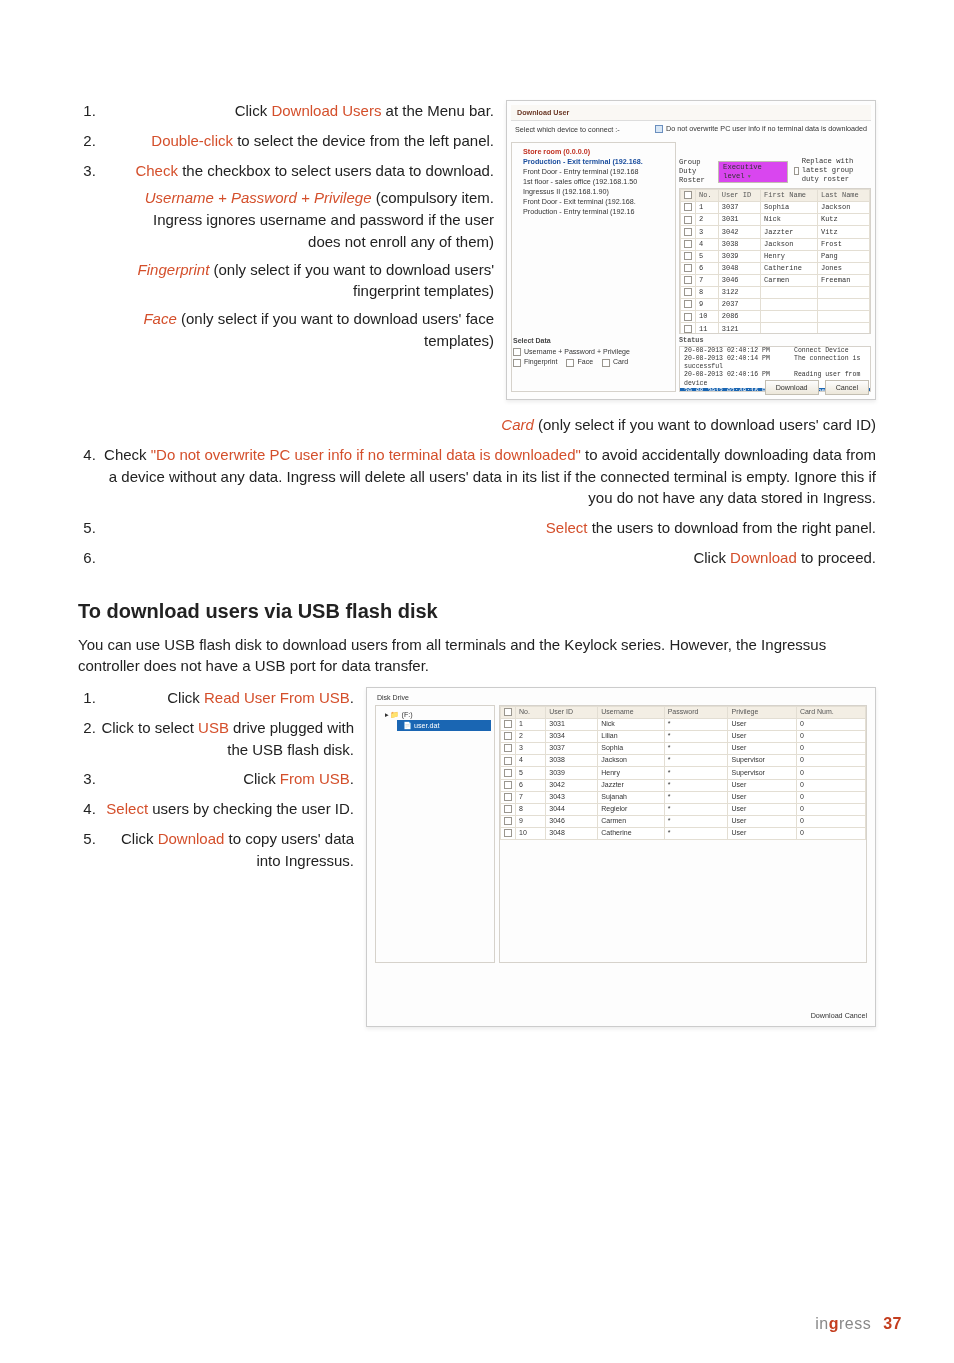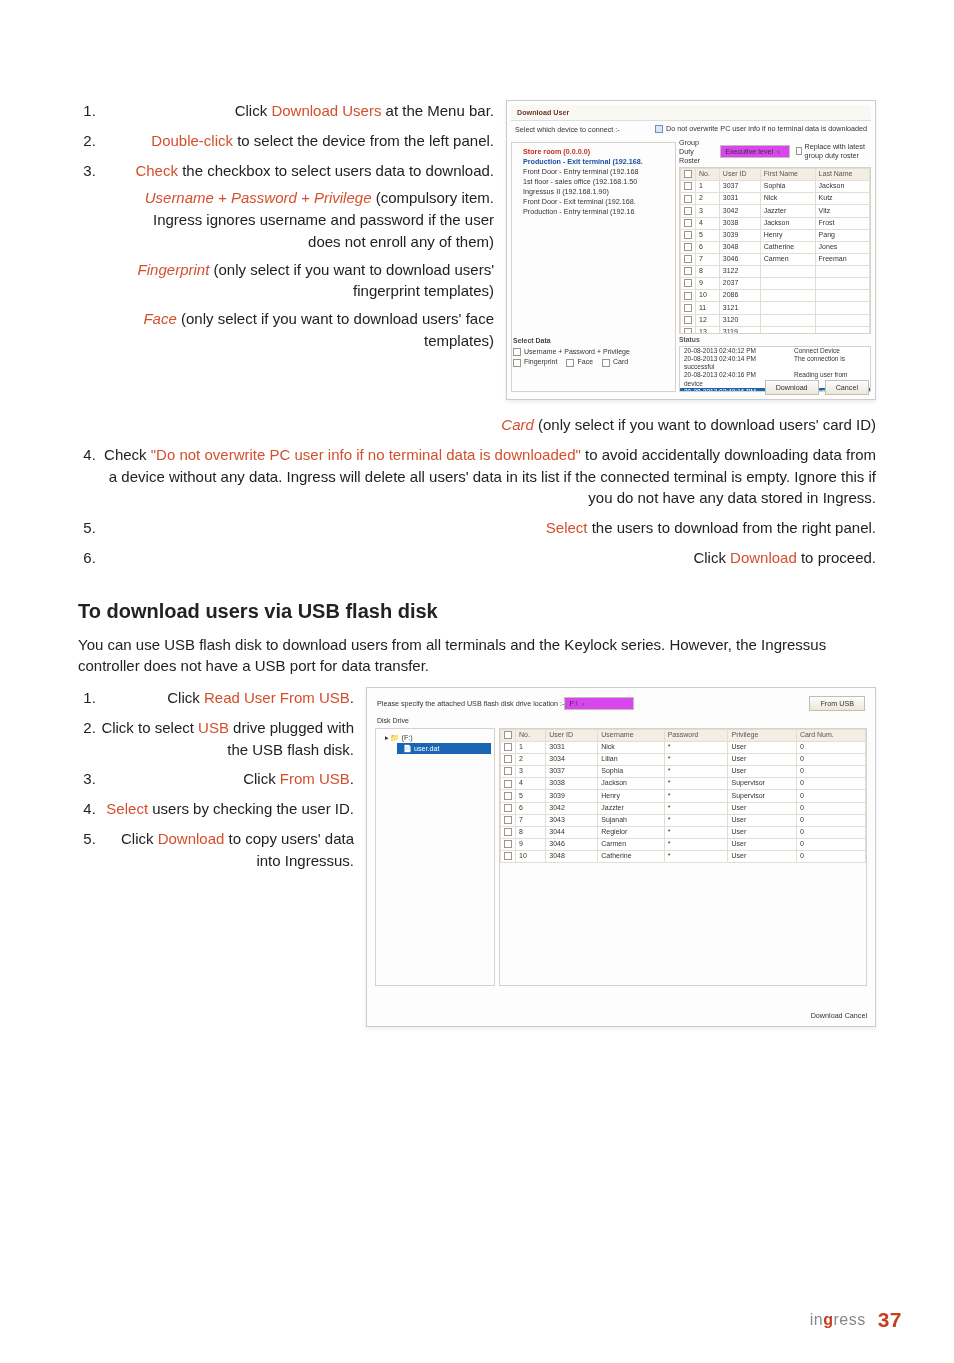--- a/index.html
+++ b/index.html
@@ -31,21 +31,21 @@
   .shot-header { background:#faf8f4; border-bottom:1px solid #ddd; padding:3px 6px; font-weight:bold; color:#6a3826; }
   .indent { margin-left: 18px; display:block; margin-top:6px; margin-bottom:6px; }
 
   
   .s1 { width: 370px; height: 300px; padding: 4px; }
   .s1-body { display:flex; height: calc(100% - 36px); }
   .s1-tree { width: 165px; border:1px solid #d6d2cb; margin:4px 3px 0 0; padding:3px; }
   .s1-tree .red-node { color:#c03020; font-weight:bold; }
   .s1-tree .blue-node { color:#1a4d9d; font-weight:bold; }
   .s1-tree .node { padding:0.5px 0 0.5px 8px; white-space:nowrap; overflow:hidden; text-overflow:ellipsis; }
-  .s1-right { flex:1; display:flex; flex-direction:column; margin-top:0; }
+  .s1-right { flex:1; display:flex; flex-direction:column; margin-top:19px;font-family:Liberation Mono, monospace; }
   .grid { border-collapse: collapse; width:100%; font-size:7px; }
   .grid th, .grid td { border:1px solid #e3ded3; padding:1.2px 3px; text-align:left; background:#fff; }
   .grid th { background:#f3eee4; color:#555; font-weight:normal; }
   .chk { display:inline-block; width:8px; height:8px; border:1px solid #9a968e; background:#fff; vertical-align:middle; }
   .chk-blue { background:#d8e7f6; border-color:#6b8fbe; }
   .status-area { border:1px solid #d6d2cb; height:46px; overflow:hidden; font-size:6.5px; background:#fff; margin-top:2px; }
   .status-area .row { padding:0 4px; }
   .status-area .sel { background:#1a66b3; color:#fff; }
   .s1-foot { position:absolute; bottom:4px; right:6px; }
   .s1-foot .btn, .s2-foot .btn { display:inline-block; border:1px solid #c3beb2; background:linear-gradient(#fdfdfd,#ece7da); padding:2px 10px; font-size:7.2px; margin-left:4px; }
@@ -67,21 +67,21 @@
   .body-p { margin-bottom:10px; }
   .clear { clear:both; }
 
   .page-footer {
     position:absolute; bottom:28px; right:52px;
     font-size:16px; color:#444; letter-spacing:0.5px;
     display:flex; align-items:center; gap:12px;
   }
   .ingress-logo { font-family: Arial, sans-serif; font-size:16px; color:#888; }
   .ingress-logo .g { color:#c43e1f; font-weight:bold; }
-  .pagenum { font-size:21px; color:#c43e1f; font-weight:bold; }
+  .pagenum { font-size:16px; color:#c43e1f; font-weight:bold; }
   .dropdown { display:inline-block; border:1px solid #c3beb2; background:#d946ef; padding:1px 4px; min-width:70px; }
   .triangle-down::after { content:"▼"; font-size:5px; margin-left:3px; color:#666; }
 
   .row-flex { display:flex; gap:6px; align-items:center; }
   .ml { margin-left:auto; }
 </style>
 </head>
 <body>
 
 <div class="section-top">
@@ -278,25 +278,20 @@
     <li><span>Click </span><span class="accent">Download</span><span> to proceed.</span></li>
   </ol>
 </div>
 
 <h3 class="subhead">To download users via USB flash disk</h3>
 <p class="body-p">You can use USB flash disk to download users from all terminals and the Keylock series. However, the Ingressus controller does not have a USB port for data transfer.</p>
 
 <div>
   <div class="float-img">
     <div class="shot s2">
-      <div class="s2-top">
-        <span>Please specify the attached USB flash disk drive location :-</span>
-        <span class="dropdown triangle-down" style="min-width:70px;">F:\</span>
-        <span class="btn ml" style="border:1px solid #c3beb2; padding:2px 10px; background:linear-gradient(#fdfdfd,#ece7da);">From USB</span>
-      </div>
       <div style="padding:2px 6px; font-size:7px;">Disk Drive</div>
       <div class="s2-body">
         <div class="s2-tree">
           <div class="treerow">▸ 📁 <span>(F:)</span></div>
           <div class="treerow hl" style="margin-left:18px;">📄 <span>user.dat</span></div>
         </div>
         <div class="s2-grid-wrap">
           <table class="grid">
             <tbody>
                 <tr>

